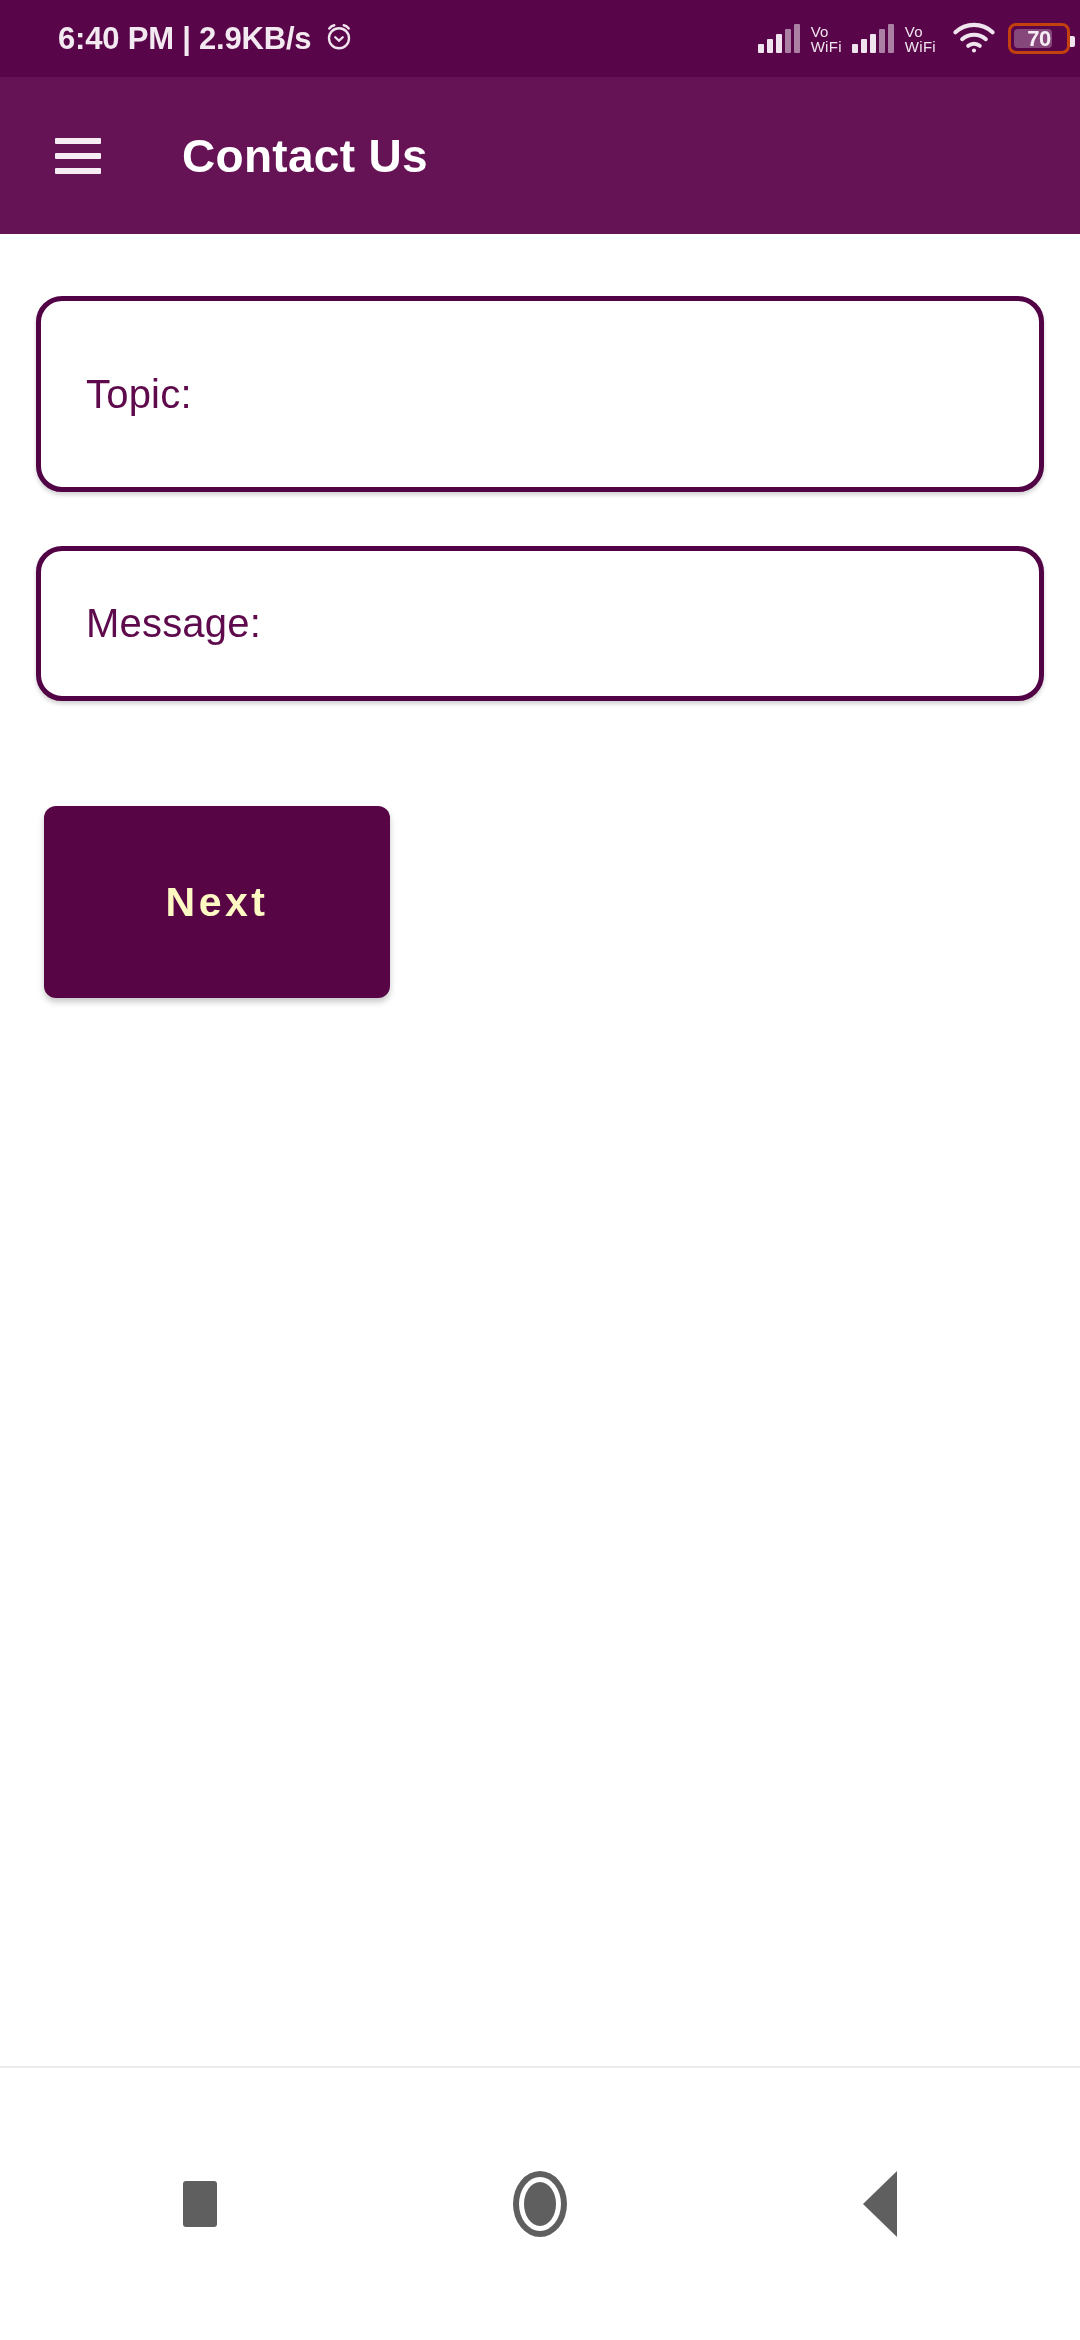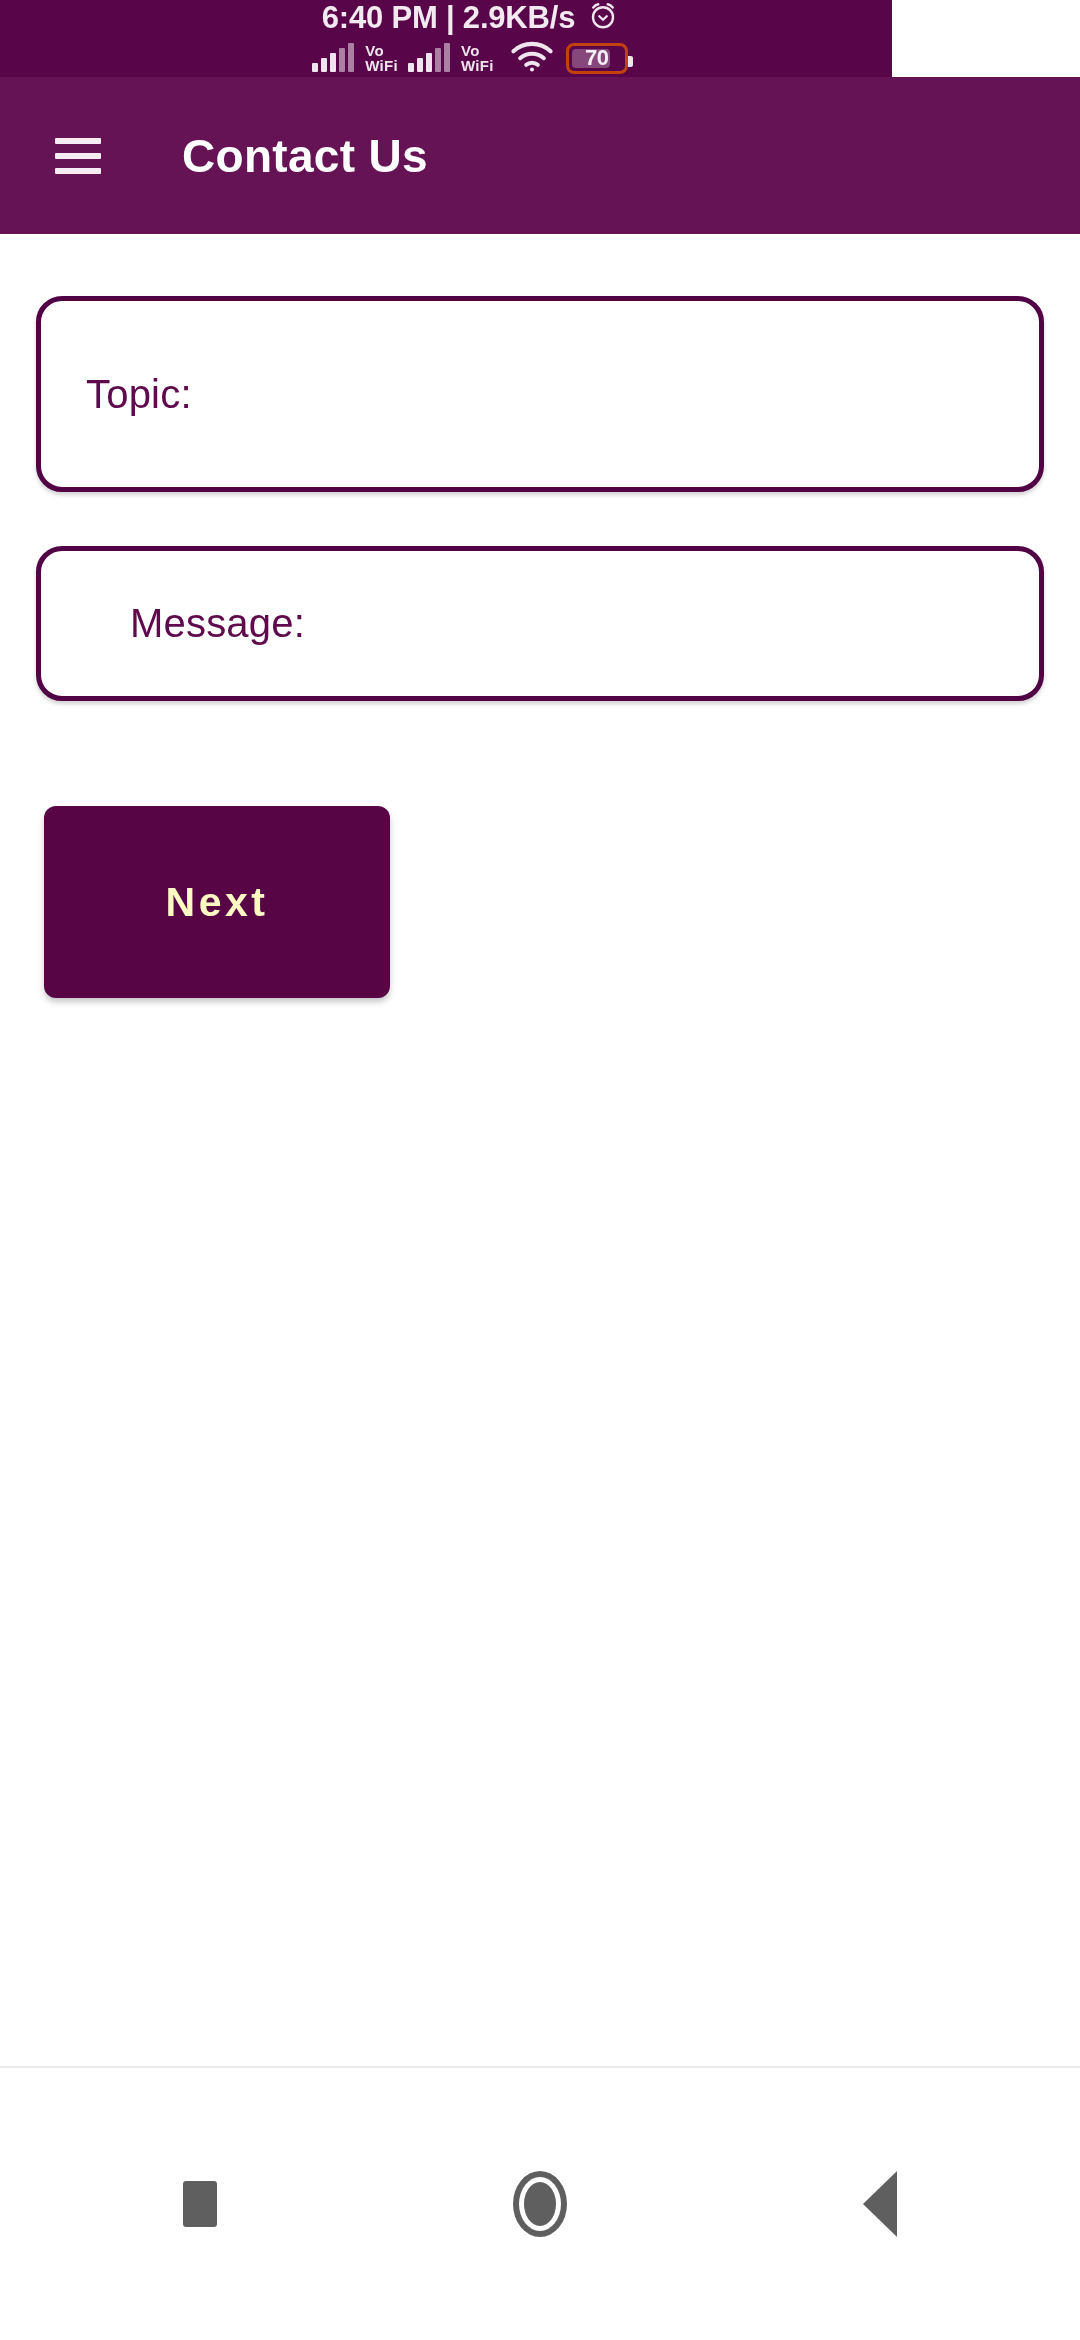--- a/index.html
+++ b/index.html
@@ -12,29 +12,28 @@
     height: 2340px;
     overflow: hidden;
     font-family: "Liberation Sans", sans-serif;
     position: relative;
   }
 
   
   .status-bar {
     position: absolute;
     left: 0; top: 0;
-    width: 892px;
+    width: 1080px;
     height: 77px;
     background: #59054a;
     display: flex;
     align-items: center;
     justify-content: space-between;
     padding: 0 10px 0 58px;
     box-sizing: border-box;
-    flex-direction: column;
   }
   .status-left {
     display: flex;
     align-items: center;
     gap: 13px;
   }
   .status-text {
     color: #f3e9f0;
     font-size: 31px;
     font-weight: bold;
@@ -65,21 +64,21 @@
     border-radius: 1px;
   }
   .sig-bars i.b1 { height: 9px; }
   .sig-bars i.b2 { height: 14px; }
   .sig-bars i.b3 { height: 19px; }
   .sig-bars i.b4 { height: 24px; opacity: .55; }
   .sig-bars i.b5 { height: 29px; opacity: .55; }
   .volte {
     color: #f0e4ee;
     font-size: 15px;
-    font-weight: bold;
+    font-weight: normal;
     line-height: 15px;
     margin-left: 7px;
     margin-right: 10px;
     letter-spacing: .3px;
   }
   .wifi-icon { margin-left: 6px; margin-right: 12px; }
   .battery {
     position: relative;
     width: 62px;
     height: 31px;
@@ -172,21 +171,20 @@
     left: 36px;
     top: 62px;
     width: 1008px;
     height: 196px;
   }
   .field-message {
     left: 36px;
     top: 312px;
     width: 1008px;
     height: 155px;
-    padding-left: 44px;
   }
   .field-label {
     color: #5e0a4c;
     font-size: 40px;
     margin-left: 45px;
     letter-spacing: 0.2px;
   }
 
   .btn-row {
     position: absolute;

